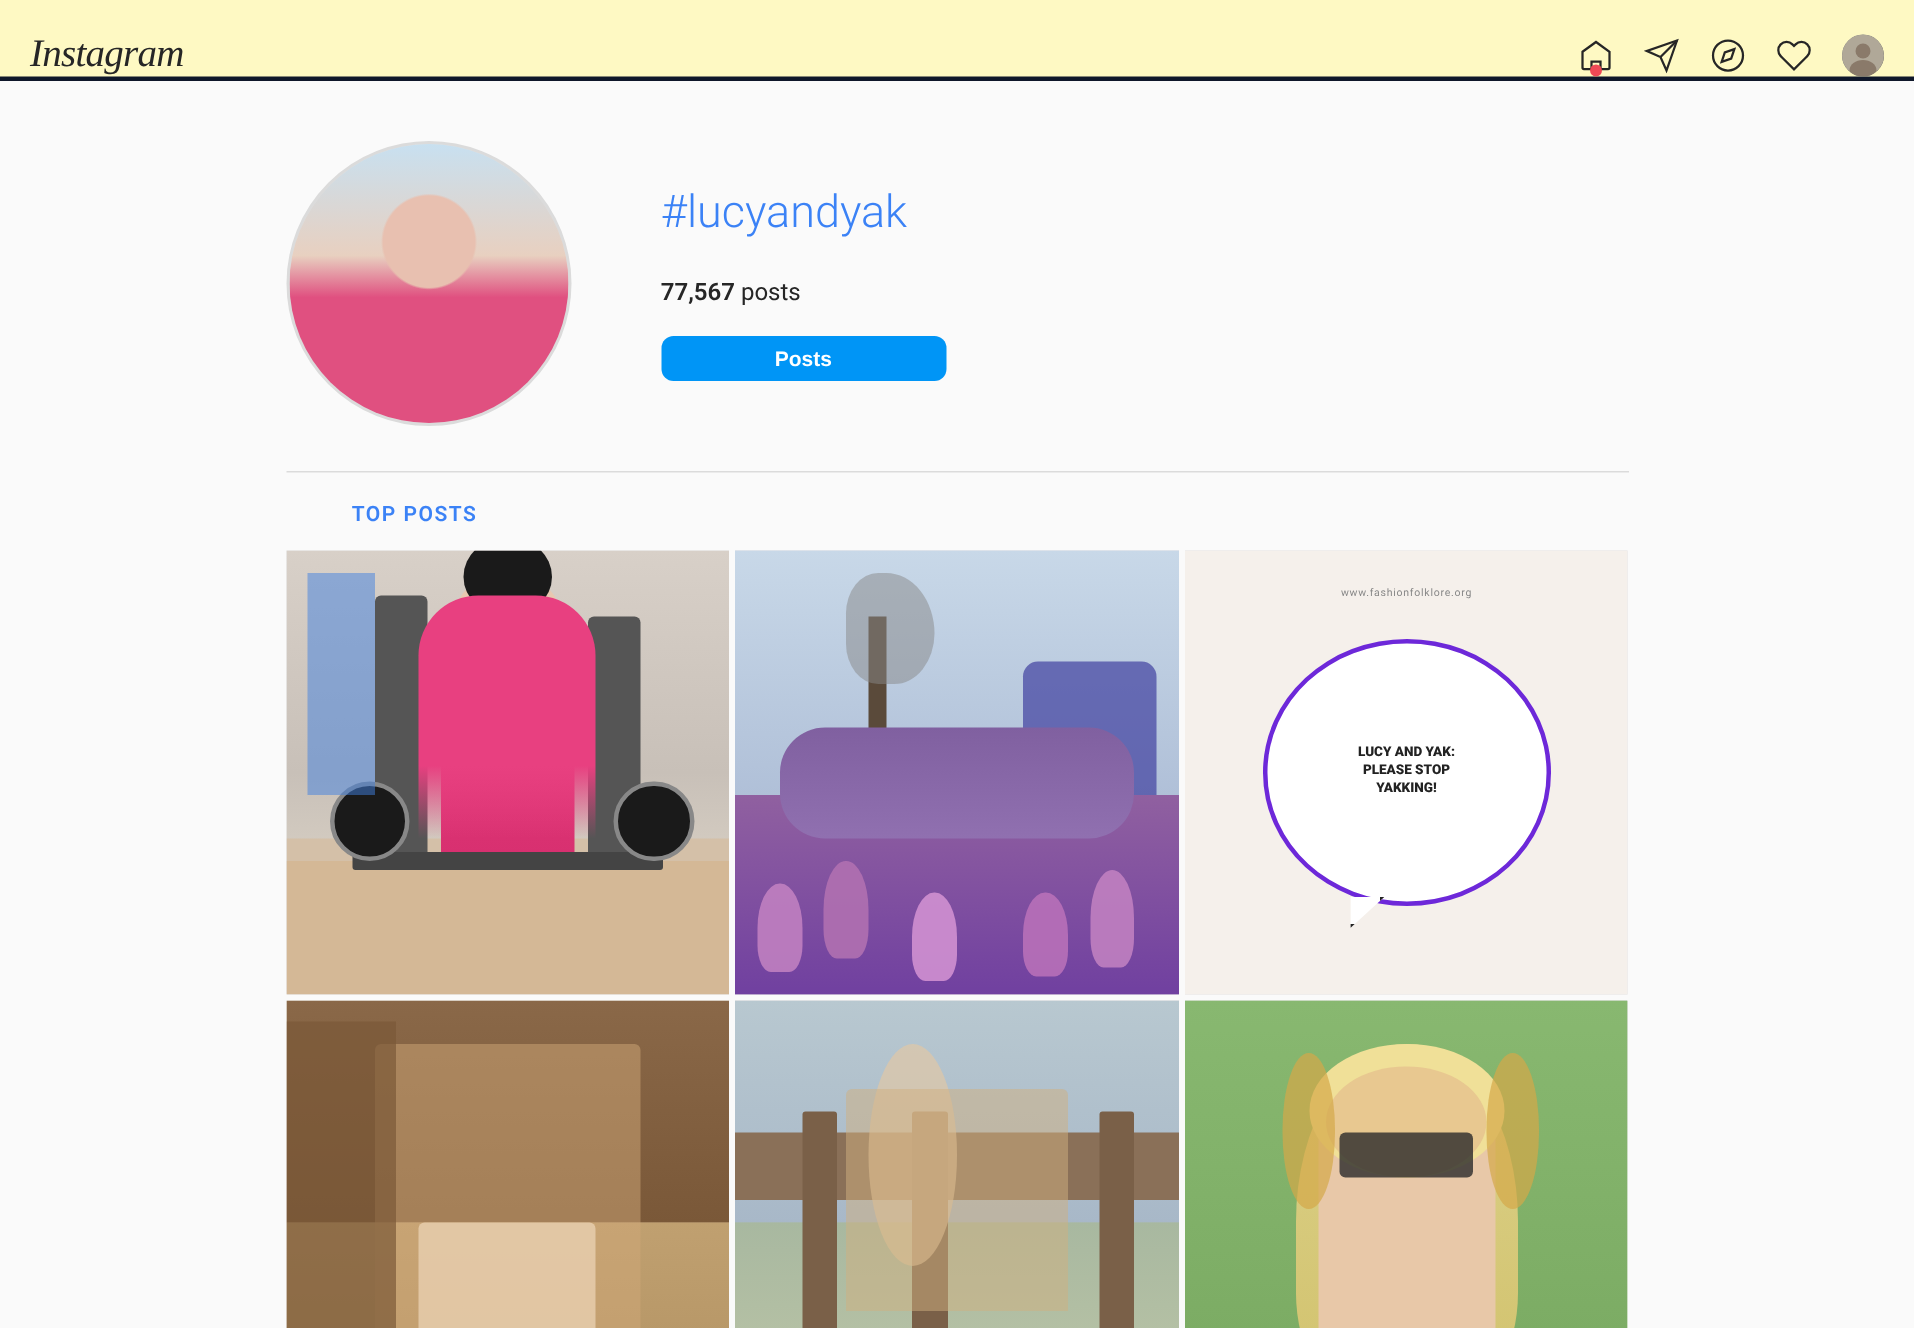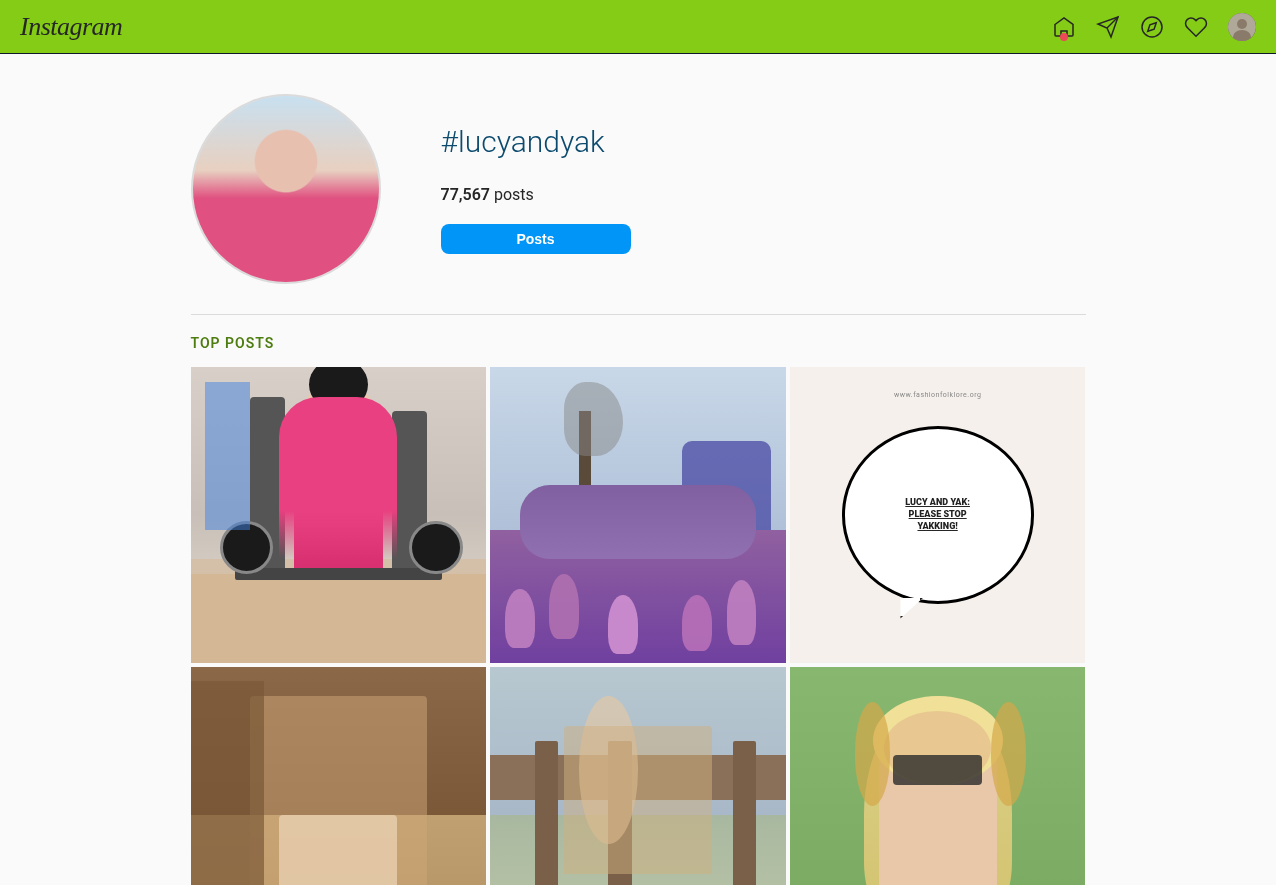--- a/index.html
+++ b/index.html
@@ -1,24 +1,24 @@
 <!DOCTYPE html>
 <html><head>
   <meta charset="utf-8">
   <style>
     * { margin: 0; padding: 0; box-sizing: border-box; }
     body { font-family: -apple-system, BlinkMacSystemFont, 'Segoe UI', Roboto, sans-serif; background: #fafafa; color: #262626; }
 
     
     .header {
-      background: #84cc16;
-      border-bottom: 1px solid #0f172a;
+      background: #fef9c3;
+      border-bottom: 3px solid #0f172a;
       height: 54px;
       display: flex;
-      align-items: center;
+      align-items: flex-end;
       justify-content: space-between;
       padding: 0 20px;
       position: sticky;
       top: 0;
       z-index: 100;
     }
     .header-logo {
       font-family: Georgia, 'Times New Roman', serif;
       font-size: 26px;
       font-style: italic;
@@ -120,21 +120,21 @@
         linear-gradient(180deg, #c8e0f0 0%, #e8d0c0 40%, #e05080 55%, #e05080 100%);
       position: relative;
     }
     .profile-info {
       flex: 1;
     }
     .profile-hashtag {
       font-size: 30px;
       font-weight: 300;
       margin-bottom: 26px;
-      color: #0c4a6e;
+      color: #3b82f6;
     }
     .profile-posts-count {
       font-size: 16px;
       color: #262626;
       margin-bottom: 20px;
     }
     .profile-posts-count strong {
       font-weight: 600;
     }
     .follow-btn {
@@ -151,37 +151,37 @@
 
     
     .content {
       max-width: 935px;
       margin: 0 auto;
       padding: 0 20px 40px;
     }
     .section-title {
       font-size: 14px;
       font-weight: 600;
-      color: #4d7c0f;
+      color: #3b82f6;
       margin-bottom: 16px;
       text-transform: uppercase;
       letter-spacing: 1px;
+      margin-left: 44px;
     }
     .posts-grid {
       display: grid;
       grid-template-columns: repeat(3, 1fr);
       gap: 4px;
     }
     .post-item {
       aspect-ratio: 1;
       overflow: hidden;
       cursor: pointer;
       position: relative;
       background: #e0e0e0;
-      text-decoration: underline;
     }
 
     
     .post-sim {
       width: 100%;
       height: 100%;
       position: relative;
       overflow: hidden;
     }
 
@@ -237,21 +237,21 @@
     .post-sim-5 {
       background: linear-gradient(180deg, #c0c8d0 0%, #b0c0b8 30%, #a8b8a8 60%, #c0b890 80%, #d0c8a0 100%);
     }
 
     
     .post-sim-6 {
       background: linear-gradient(160deg, #88b870 0%, #78a860 30%, #98c880 60%, #a8d880 100%);
     }
 
     .speech-bubble-sim {
-      border: 3px solid #000000;
+      border: 3px solid #6d28d9;
       border-radius: 50%;
       width: 65%;
       height: 60%;
       display: flex;
       align-items: center;
       justify-content: center;
       background: #fff;
       position: relative;
       text-align: center;
       padding: 10px;

